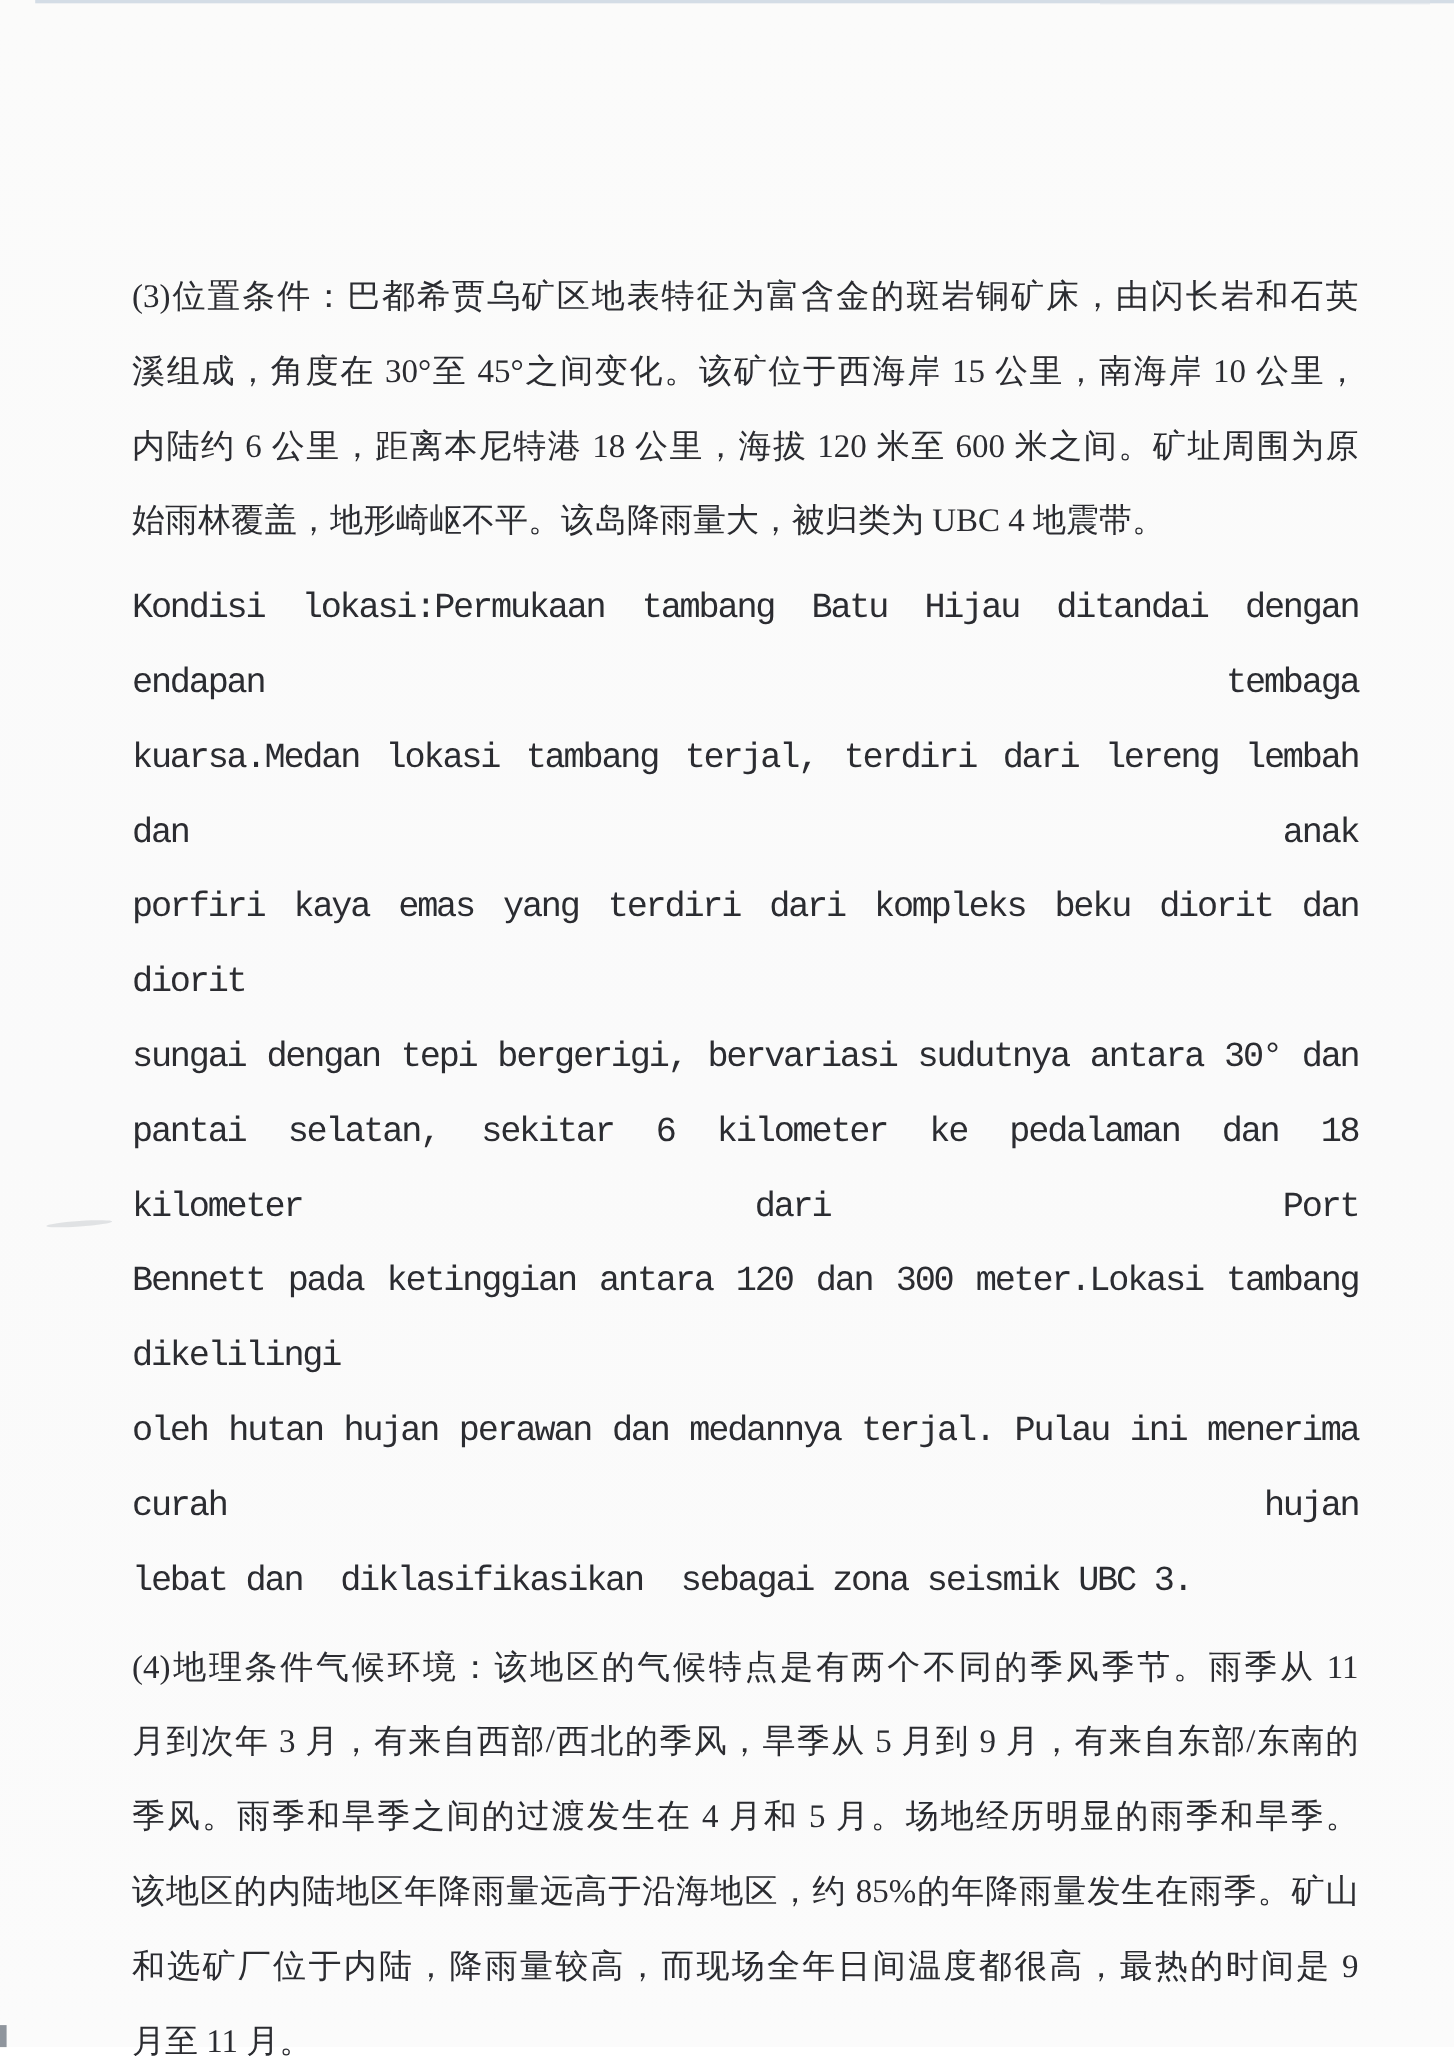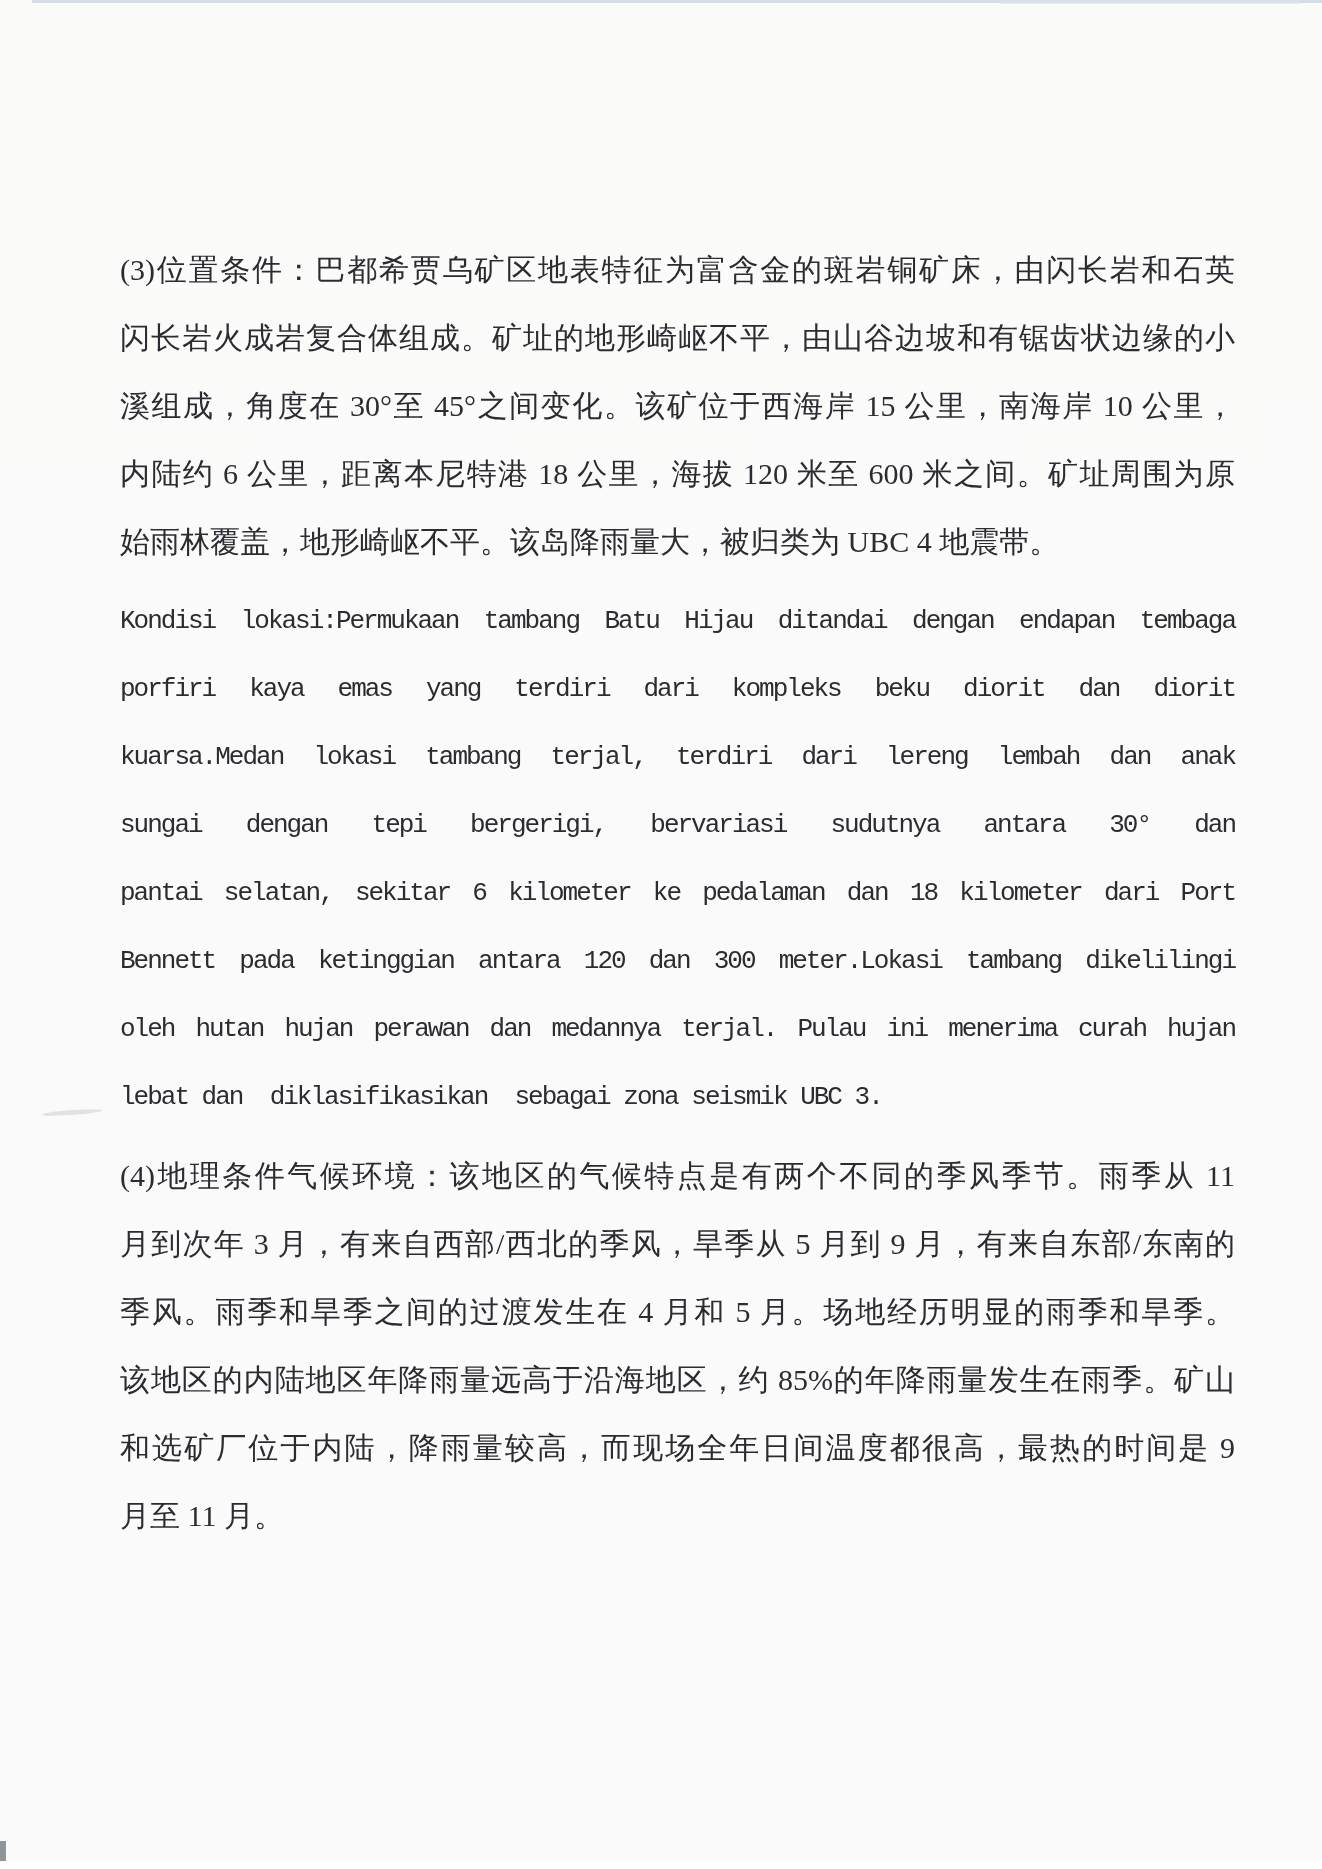--- a/index.html
+++ b/index.html
@@ -66,46 +66,45 @@
   .line.last {
     text-align-last: left;
     white-space: pre-wrap;
   }
   .para.zh .line {
     font-family: "Liberation Serif", "DejaVu Serif", serif;
     font-size: 30px;
   }
   .para.id .line {
     font-family: "Liberation Mono", "DejaVu Sans Mono", monospace;
-    font-size: 26px;
+    font-size: 32px;
     letter-spacing: -2px;
   }
 </style>
 </head>
 <body>
 
 <div class="page" style="color: rgb(43, 44, 49);">
   <div class="top-edge-line" style="background: rgb(204, 215, 226);"></div>
   <div class="top-edge-segment" style="background: rgb(220, 225, 231);"></div>
   <div class="left-margin-smudge" style="background: rgb(217, 220, 223);"></div>
   <div class="bottom-left-mark" style="background: rgb(143, 149, 157);"></div>
   <div class="bottom-strip"></div>
 
   <div class="doc-body">
       <div class="para zh">
         <div class="line">(3)位置条件：巴都希贾乌矿区地表特征为富含金的斑岩铜矿床，由闪长岩和石英</div>
-        <div class="line">闪长岩火成岩复合体组成。矿址的地形崎岖不平，由山谷边坡和有锯齿状边缘的小</div>
         <div class="line">溪组成，角度在 30°至 45°之间变化。该矿位于西海岸 15 公里，南海岸 10 公里，</div>
         <div class="line">内陆约 6 公里，距离本尼特港 18 公里，海拔 120 米至 600 米之间。矿址周围为原</div>
         <div class="line last">始雨林覆盖，地形崎岖不平。该岛降雨量大，被归类为 UBC 4 地震带。</div>
       </div>
       <div class="para id">
         <div class="line">Kondisi lokasi:Permukaan tambang Batu Hijau ditandai dengan endapan tembaga</div>
+        <div class="line">kuarsa.Medan lokasi tambang terjal, terdiri dari lereng lembah dan anak</div>
         <div class="line">porfiri kaya emas yang terdiri dari kompleks beku diorit dan diorit</div>
-        <div class="line">kuarsa.Medan lokasi tambang terjal, terdiri dari lereng lembah dan anak</div>
         <div class="line">sungai dengan tepi bergerigi, bervariasi sudutnya antara 30° dan</div>
         <div class="line">pantai selatan, sekitar 6 kilometer ke pedalaman dan 18 kilometer dari Port</div>
         <div class="line">Bennett pada ketinggian antara 120 dan 300 meter.Lokasi tambang dikelilingi</div>
         <div class="line">oleh hutan hujan perawan dan medannya terjal. Pulau ini menerima curah hujan</div>
         <div class="line last">lebat dan  diklasifikasikan  sebagai zona seismik UBC 3.</div>
       </div>
       <div class="para zh">
         <div class="line">(4)地理条件气候环境：该地区的气候特点是有两个不同的季风季节。雨季从 11</div>
         <div class="line">月到次年 3 月，有来自西部/西北的季风，旱季从 5 月到 9 月，有来自东部/东南的</div>
         <div class="line">季风。雨季和旱季之间的过渡发生在 4 月和 5 月。场地经历明显的雨季和旱季。</div>

